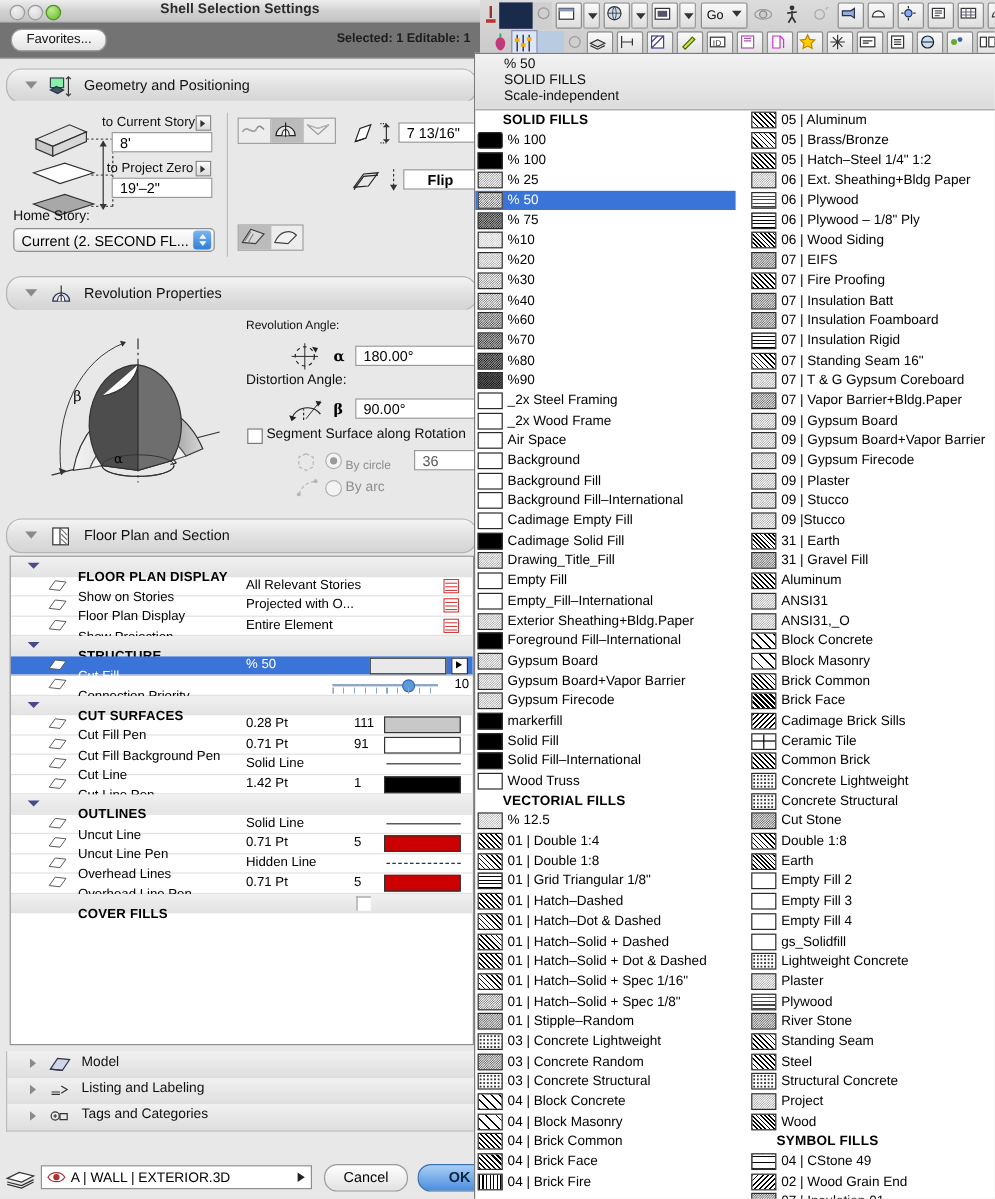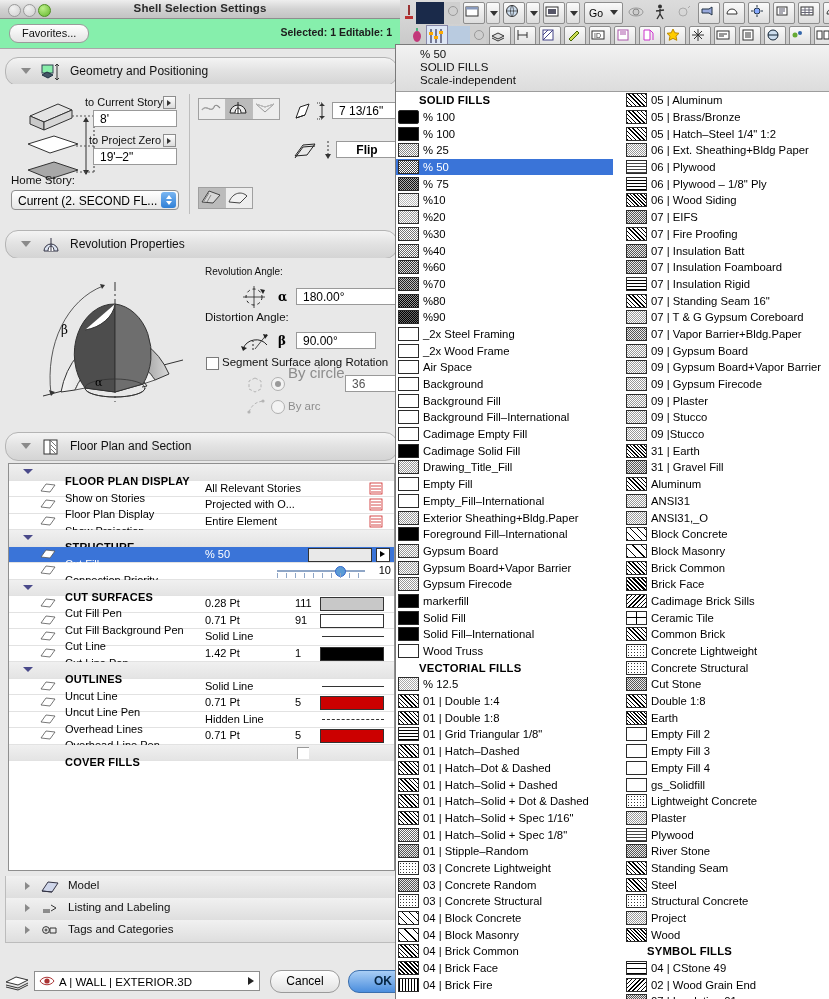--- a/index.html
+++ b/index.html
@@ -19,21 +19,21 @@
   #titlebar .title{
     position:absolute;left:0;right:0;top:2px;text-align:center;
     font-size:11.5px;font-weight:bold;color:#2b2b2b;letter-spacing:.1px;
   }
   .tlbtn{position:absolute;top:4px;width:11px;height:11px;border-radius:50%;
          border:1px solid #9a9a9a;}
   .tlbtn.c1{left:8px;background:radial-gradient(circle at 35% 30%,#f2f2f2,#cfcfcf);}
   .tlbtn.c2{left:23px;background:radial-gradient(circle at 35% 30%,#f2f2f2,#cfcfcf);}
   .tlbtn.c3{left:38px;background:radial-gradient(circle at 35% 30%,#bdf08a,#62b52c);border-color:#4f8f22;}
 
-  #subbar{height:29px;width:400px;background:#86efac;border-bottom:1px solid #a8a8a8;position:relative;}
+  #subbar{height:29px;width:400px;background:#737373;border-bottom:1px solid #a8a8a8;position:relative;}
   #favbtn{
     position:absolute;left:9px;top:5px;height:17px;padding:0 12px;line-height:17px;
     border:1px solid #9b9b9b;border-radius:9px;
     background:linear-gradient(to bottom,#ffffff,#e3e3e3);
     font-size:11px;color:#111;
   }
   #selinfo{position:absolute;right:8px;top:7px;font-size:10.5px;font-weight:bold;color:#1d1d1d;}
 
   
   .sect{
@@ -532,34 +532,34 @@
     <div style="position:absolute;left:234px;top:70px;">
       <svg width="34" height="26" viewBox="0 0 34 26">
           <path d="M4 21 A14 14 0 0128 17" fill="none" stroke="#222"></path>
           <path d="M2 18 l2 5 l4 -3" fill="#222"></path>
           <path d="M24 6 l5 1 l-3 4" fill="#222"></path>
           <path d="M14 22 v-9" stroke="#222" stroke-dasharray="2,2"></path>
           <path d="M16 21 L28 6" stroke="#222" stroke-width=".8"></path>
         </svg>
     </div>
     <div style="position:absolute;left:273px;top:76px;font-weight:bold;font-size:12px;font-family:'DejaVu Serif',serif;">β</div>
-    <div class="fld" style="left:291px;top:74px;width:80px;">90.00°</div>
+    <div class="fld" style="left:291px;top:74px;width:100px;">90.00°</div>
 
     <div style="position:absolute;left:201px;top:99px;width:11px;height:11px;border:1px solid #7a7a7a;background:#fff;"></div>
     <div class="lbl" style="position:absolute;left:217px;top:98px;font-size:11.5px;">Segment Surface along Rotation</div>
 
     <div style="position:absolute;left:238px;top:117px;">
       <svg width="24" height="20" viewBox="0 0 24 20">
           <path d="M12 3 l6 3 v8 l-6 3 l-6 -3 v-8 z" fill="none" stroke="#b4b4b4" stroke-dasharray="3,2"></path>
         </svg>
     </div>
     <div style="position:absolute;left:266px;top:119px;width:12px;height:12px;border:1px solid #b0b0b0;border-radius:50%;background:#f3f3f3;">
       <div style="position:absolute;left:3px;top:3px;width:6px;height:6px;border-radius:50%;background:#9a9a9a;"></div>
     </div>
-    <div class="lbl" style="position:absolute;left:283px;top:106px;font-size:15px;color:#8d8d8d;">By circle</div>
+    <div class="lbl" style="position:absolute;left:283px;top:125px;font-size:10px;color:#8d8d8d;">By circle</div>
     <div class="fld" style="left:340px;top:117px;width:53px;color:#555;">36</div>
 
     <div style="position:absolute;left:240px;top:140px;">
       <svg width="22" height="18" viewBox="0 0 22 18">
           <path d="M4 14 C8 4 14 4 18 3" fill="none" stroke="#b4b4b4" stroke-dasharray="3,2"></path>
           <circle cx="4" cy="14" r="1.6" fill="#b4b4b4"></circle>
           <circle cx="18" cy="3" r="1.6" fill="#b4b4b4"></circle>
         </svg>
     </div>
     <div style="position:absolute;left:266px;top:142px;width:12px;height:12px;border:1px solid #b0b0b0;border-radius:50%;background:#f3f3f3;"></div>

